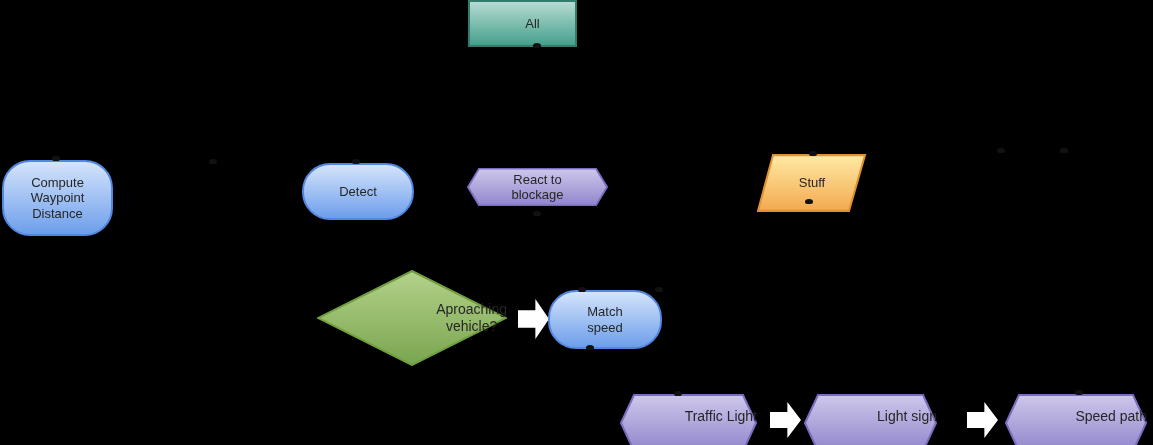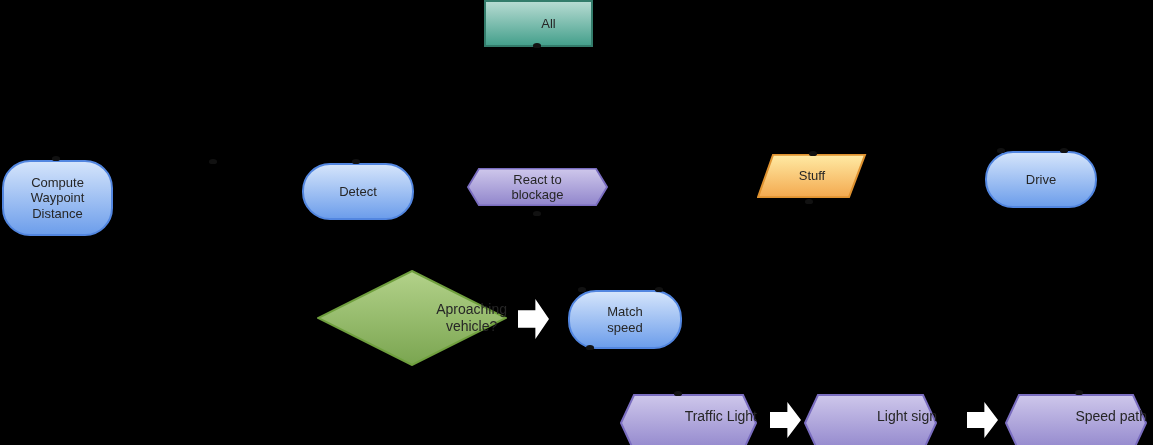--- a/index.html
+++ b/index.html
@@ -63,29 +63,29 @@
   }
 
   
   .stub {
     position: absolute; width: 8px; height: 5px;
     background: #111; border-radius: 50% 50% 40% 40%;
     z-index: 3;
   }
 
   
-  #n-all      { left: 484px; top: 0;     width: 109px; height: 47px; padding-left: 20px; }
+  #n-all      { left: 468px; top: 0;     width: 109px; height: 47px; padding-left: 20px; }
   #n-compute  { left: 2px;   top: 160px; width: 111px; height: 76px; }
   #n-speed    { left: 157px; top: 163px; width: 113px; height: 59px; }
   #n-detect   { left: 302px; top: 163px; width: 112px; height: 57px; }
   #n-react    { left: 467px; top: 168px; width: 141px; height: 38px; }
-  #n-stuff    { left: 757px; top: 154px; width: 110px; height: 44px; }
+  #n-stuff    { left: 757px; top: 154px; width: 110px; height: 58px; }
   #n-drive    { left: 985px; top: 151px; width: 112px; height: 57px; }
   #n-diamond  { left: 317px; top: 270px; width: 190px; height: 96px; }
-  #n-match    { left: 568px; top: 290px; width: 114px; height: 59px; }
+  #n-match    { left: 548px; top: 290px; width: 114px; height: 59px; }
   #n-traffic  { left: 620px; top: 394px; width: 137px; height: 58px; }
   #n-stop     { left: 804px; top: 394px; width: 133px; height: 58px; }
   #n-follow   { left: 1005px;top: 394px; width: 142px; height: 58px; }
   #n-traffic .label, #n-stop .label, #n-follow .label { margin-top: -13px; margin-left: 24px; }
 
   #arrow-1 { left: 518px; top: 299px; width: 31px; height: 40px; }
   #arrow-2 { left: 770px; top: 402px; width: 31px; height: 36px; }
   #arrow-3 { left: 967px; top: 402px; width: 31px; height: 36px; }
 </style>
 </head>
@@ -133,23 +133,20 @@
 blockage</span>
   </div>
 
   <div class="node shaped" id="n-stuff">
     <svg class="shape" viewBox="0 0 110 50" preserveAspectRatio="none">
       <polygon class="poly-yellow" points="16,1 108,1 92,49 1,49"></polygon>
     </svg>
     <span class="label">Stuff</span>
   </div>
 
-  <div class="node rounded-blue" id="n-drive">
-    <span class="label">Drive</span>
-  </div>
 
   <div class="node shaped f14" id="n-diamond">
     <svg class="shape" viewBox="0 0 190 96" preserveAspectRatio="none">
       <polygon class="poly-green" points="95,1 189,48 95,95 1,48"></polygon>
     </svg>
     <span class="label">Aproaching
 vehicle?</span>
   </div>
 
   <div class="arrow" id="arrow-1"></div>

